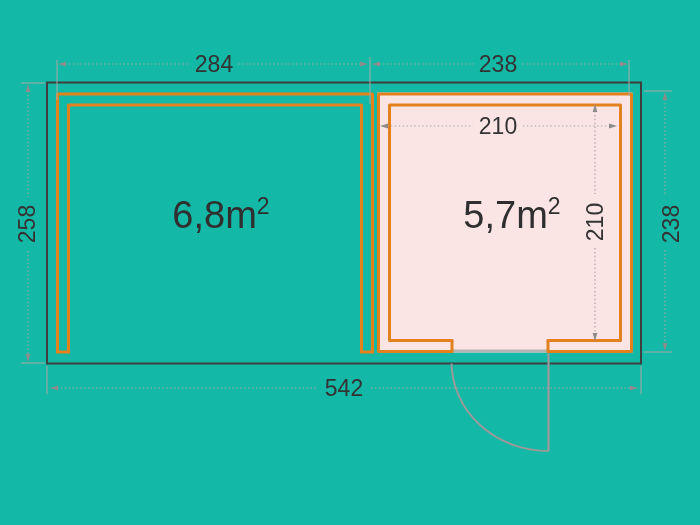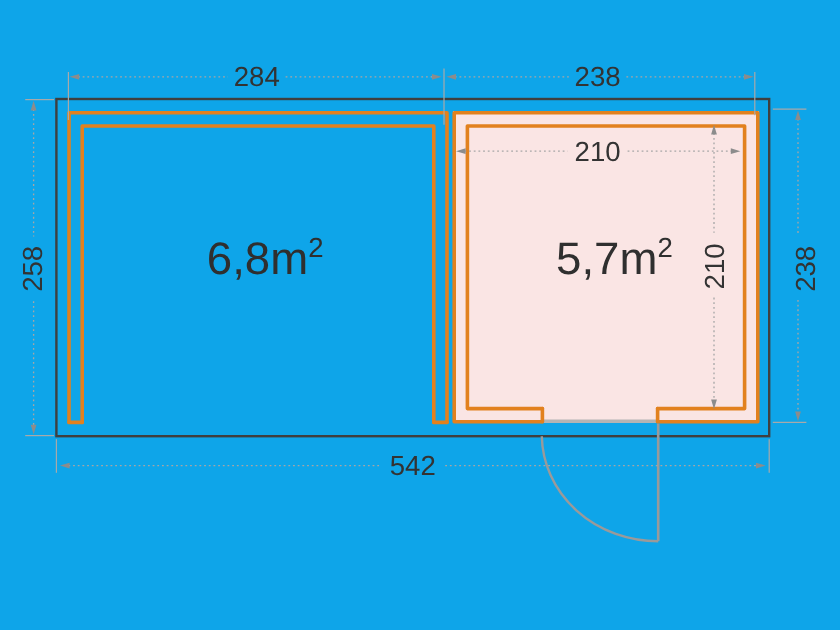--- a/index.html
+++ b/index.html
@@ -1,16 +1,16 @@
 <!DOCTYPE html>
 <html><head>
 <meta charset="utf-8">
 <style>
   html,body{margin:0;padding:0;background:#ffffff;}
-  .page{width:700px;height:525px;position:relative;background:#0ea5e9;
+  .page{width:700px;height:525px;position:relative;background:#14b8a6;
         font-family:"Liberation Sans", sans-serif;}
   svg{display:block;}
   .dim-line{stroke:#a6a6a6;stroke-width:1.1;stroke-dasharray:1.5 2.4;fill:none;}
   .ext-line{stroke:#a9a9a9;stroke-width:1;fill:none;}
   .dim-arrow{fill:#8c8c8c;stroke:none;}
   .dim-text{fill:#333333;font-size:23px;font-family:"Liberation Sans",sans-serif;}
   .room-text{fill:#2f2f2f;font-size:38px;font-family:"Liberation Sans",sans-serif;}
   .room-sup{font-size:23px;}
   .wall{stroke:#e2811e;stroke-width:3;fill:none;stroke-linecap:round;stroke-linejoin:round;}
   .outline{stroke:#3f3f3f;stroke-width:2;fill:none;}

